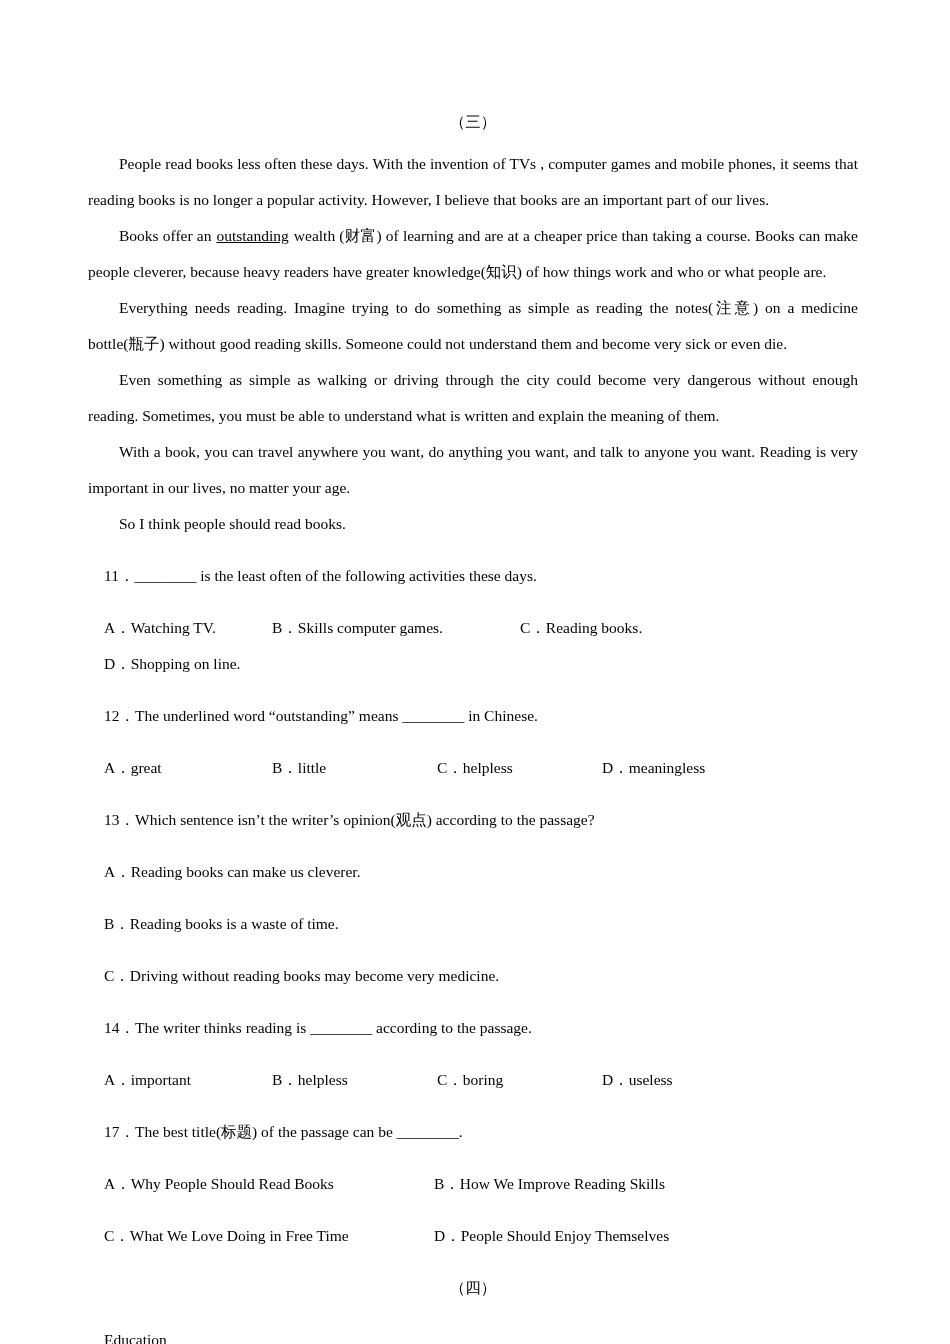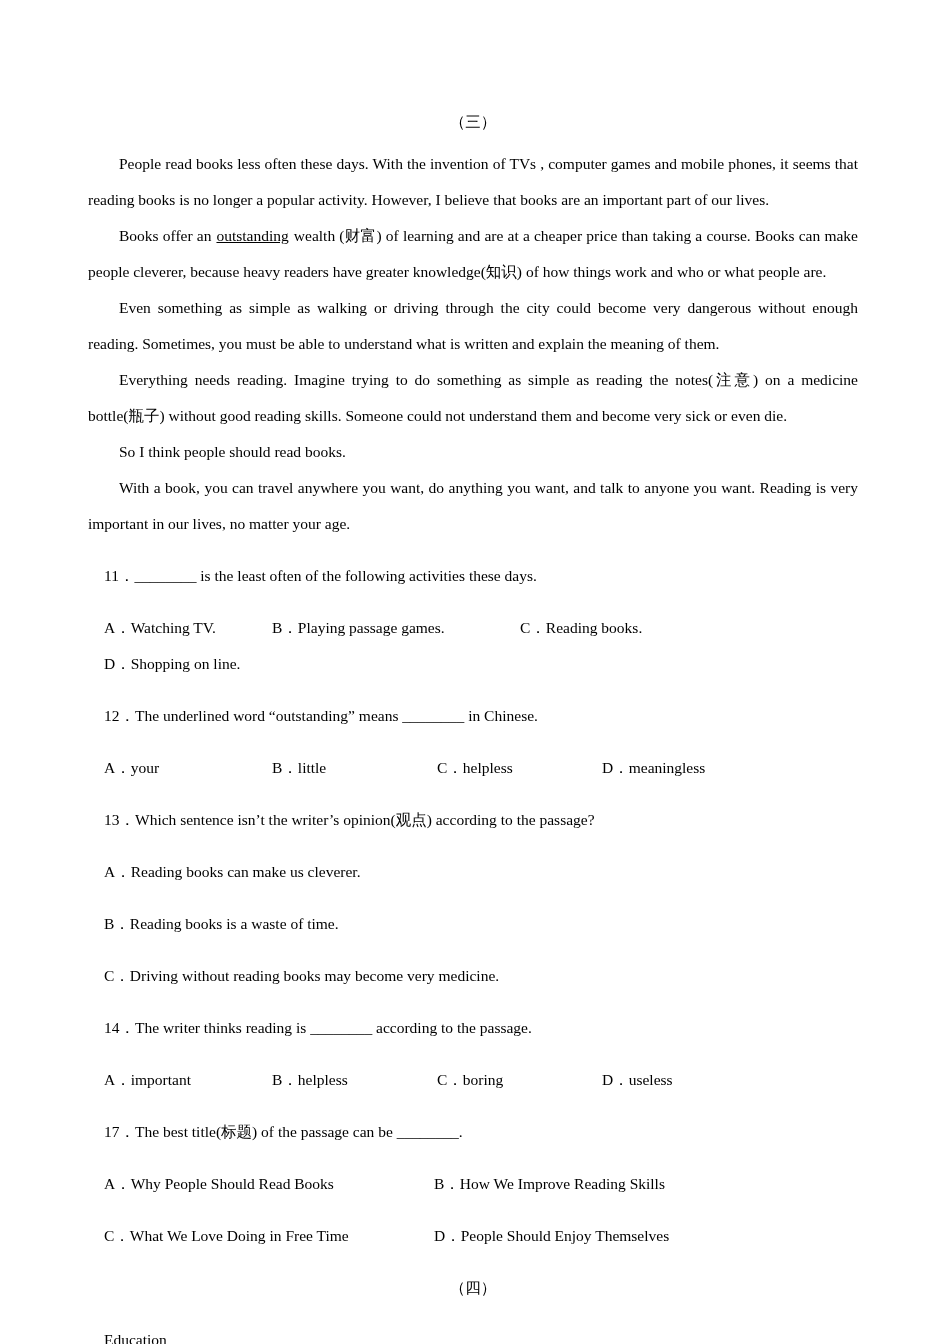--- a/index.html
+++ b/index.html
@@ -60,36 +60,36 @@
 <body>
 
 <div class="page">
 
   <div class="heading-center">（三）</div>
 
   <p class="para">People read books less often these days. With the invention of TVs , computer games and mobile phones, it seems that reading books is no longer a popular activity. However, I believe that books are an important part of our lives.</p>
 
   <p class="para"><span>Books offer an</span><span class="underlined">outstanding</span><span>wealth (财富) of learning and are at a cheaper price than taking a course. Books can make people cleverer, because heavy readers have greater knowledge(知识) of how things work and who or what people are.</span></p>
 
+  <p class="para">Everything needs reading. Imagine trying to do something as simple as reading the notes(注意) on a medicine bottle(瓶子) without good reading skills. Someone could not understand them and become very sick or even die.</p>
+
   <p class="para">Even something as simple as walking or driving through the city could become very dangerous without enough reading. Sometimes, you must be able to understand what is written and explain the meaning of them.</p>
 
-  <p class="para">Everything needs reading. Imagine trying to do something as simple as reading the notes(注意) on a medicine bottle(瓶子) without good reading skills. Someone could not understand them and become very sick or even die.</p>
+  <p class="para">With a book, you can travel anywhere you want, do anything you want, and talk to anyone you want. Reading is very important in our lives, no matter your age.</p>
 
   <p class="para">So I think people should read books.</p>
 
-  <p class="para">With a book, you can travel anywhere you want, do anything you want, and talk to anyone you want. Reading is very important in our lives, no matter your age.</p>
-
   <p class="qline">11．________ is the least often of the following activities these days.</p>
   <p class="qline">
-    <span class="opt w168">A．Watching TV.</span><span class="opt w248">B．Playing passage games.</span><span class="opt w190">C．Reading books.</span><span class="opt">D．Shopping on line.</span>
+    <span class="opt w168">A．Watching TV.</span><span class="opt w248">B．Skills computer games.</span><span class="opt w190">C．Reading books.</span><span class="opt">D．Shopping on line.</span>
   </p>
 
   <p class="qline">12．The underlined word “outstanding” means ________ in Chinese.</p>
   <p class="qline">
-    <span class="opt w168">A．your</span><span class="opt w165">B．little</span><span class="opt w165">C．helpless</span><span class="opt">D．meaningless</span>
+    <span class="opt w168">A．great</span><span class="opt w165">B．little</span><span class="opt w165">C．helpless</span><span class="opt">D．meaningless</span>
   </p>
 
   <p class="qline">13．Which sentence isn’t the writer’s opinion(观点) according to the passage?</p>
   <p class="qline">A．Reading books can make us cleverer.</p>
   <p class="qline">B．Reading books is a waste of time.</p>
   <p class="qline">C．Driving without reading books may become very medicine.</p>
 
   <p class="qline">14．The writer thinks reading is ________ according to the passage.</p>
   <p class="qline">
     <span class="opt w168">A．important</span><span class="opt w165">B．helpless</span><span class="opt w165">C．boring</span><span class="opt">D．useless</span>

